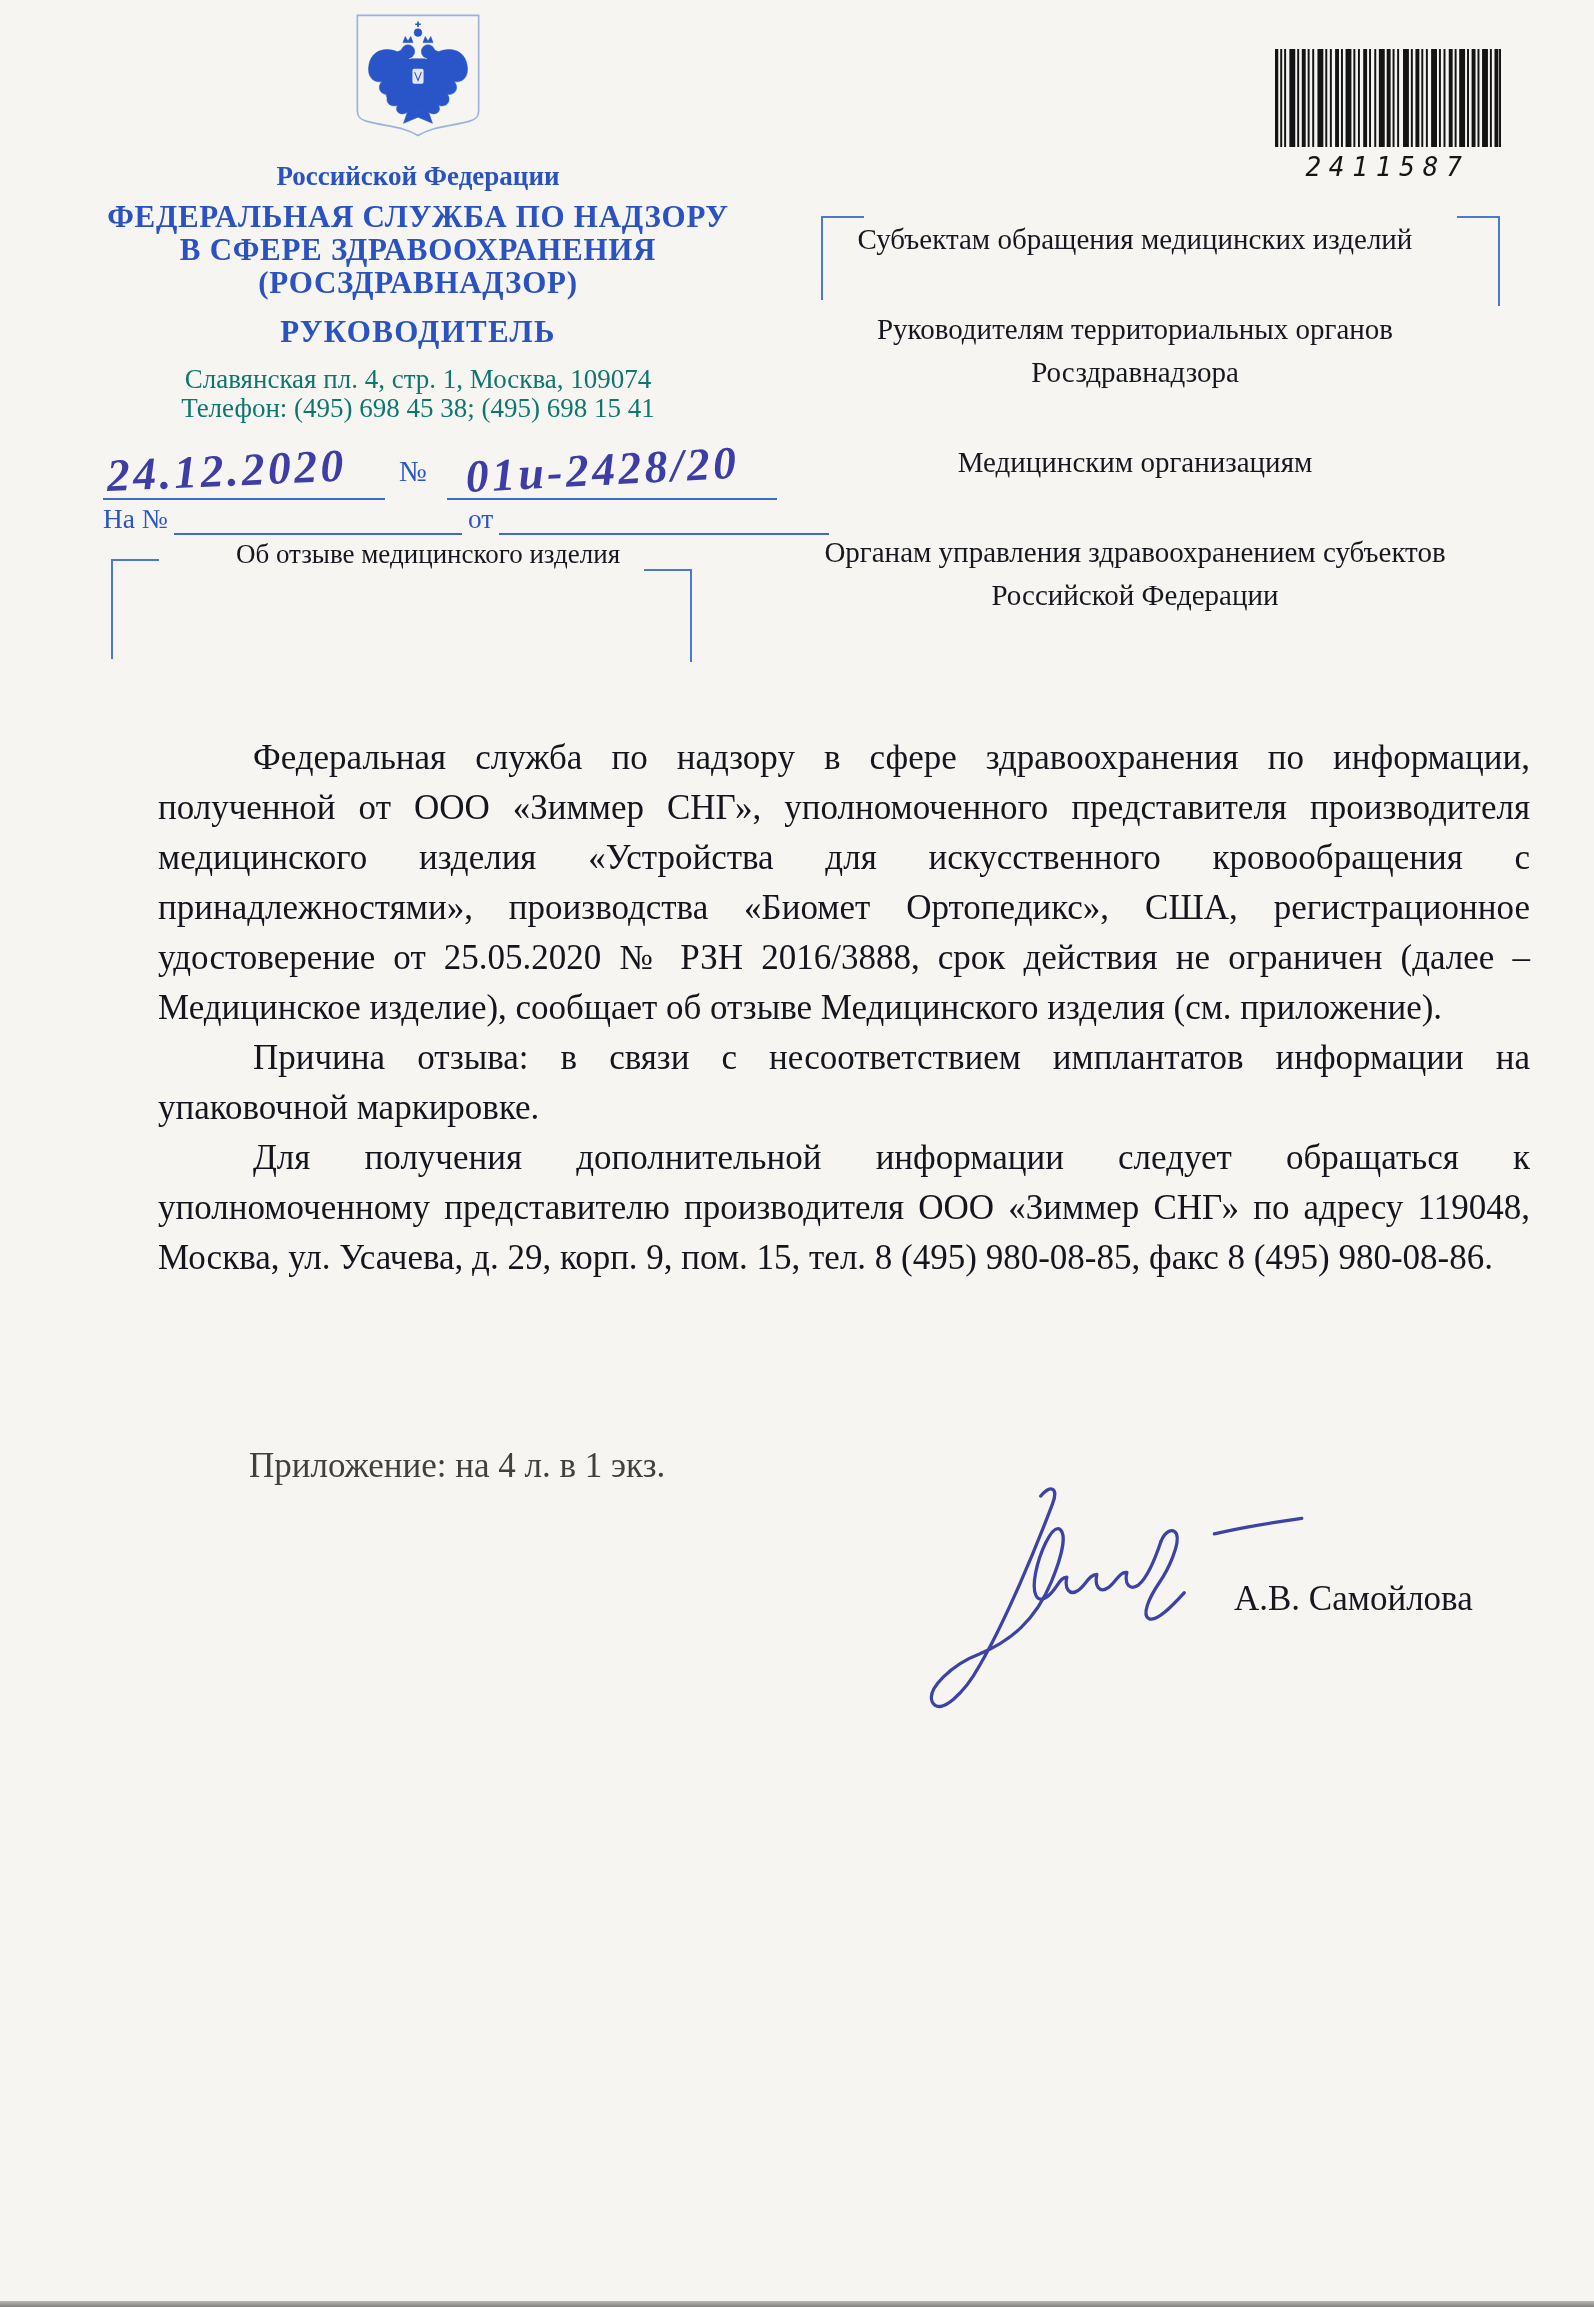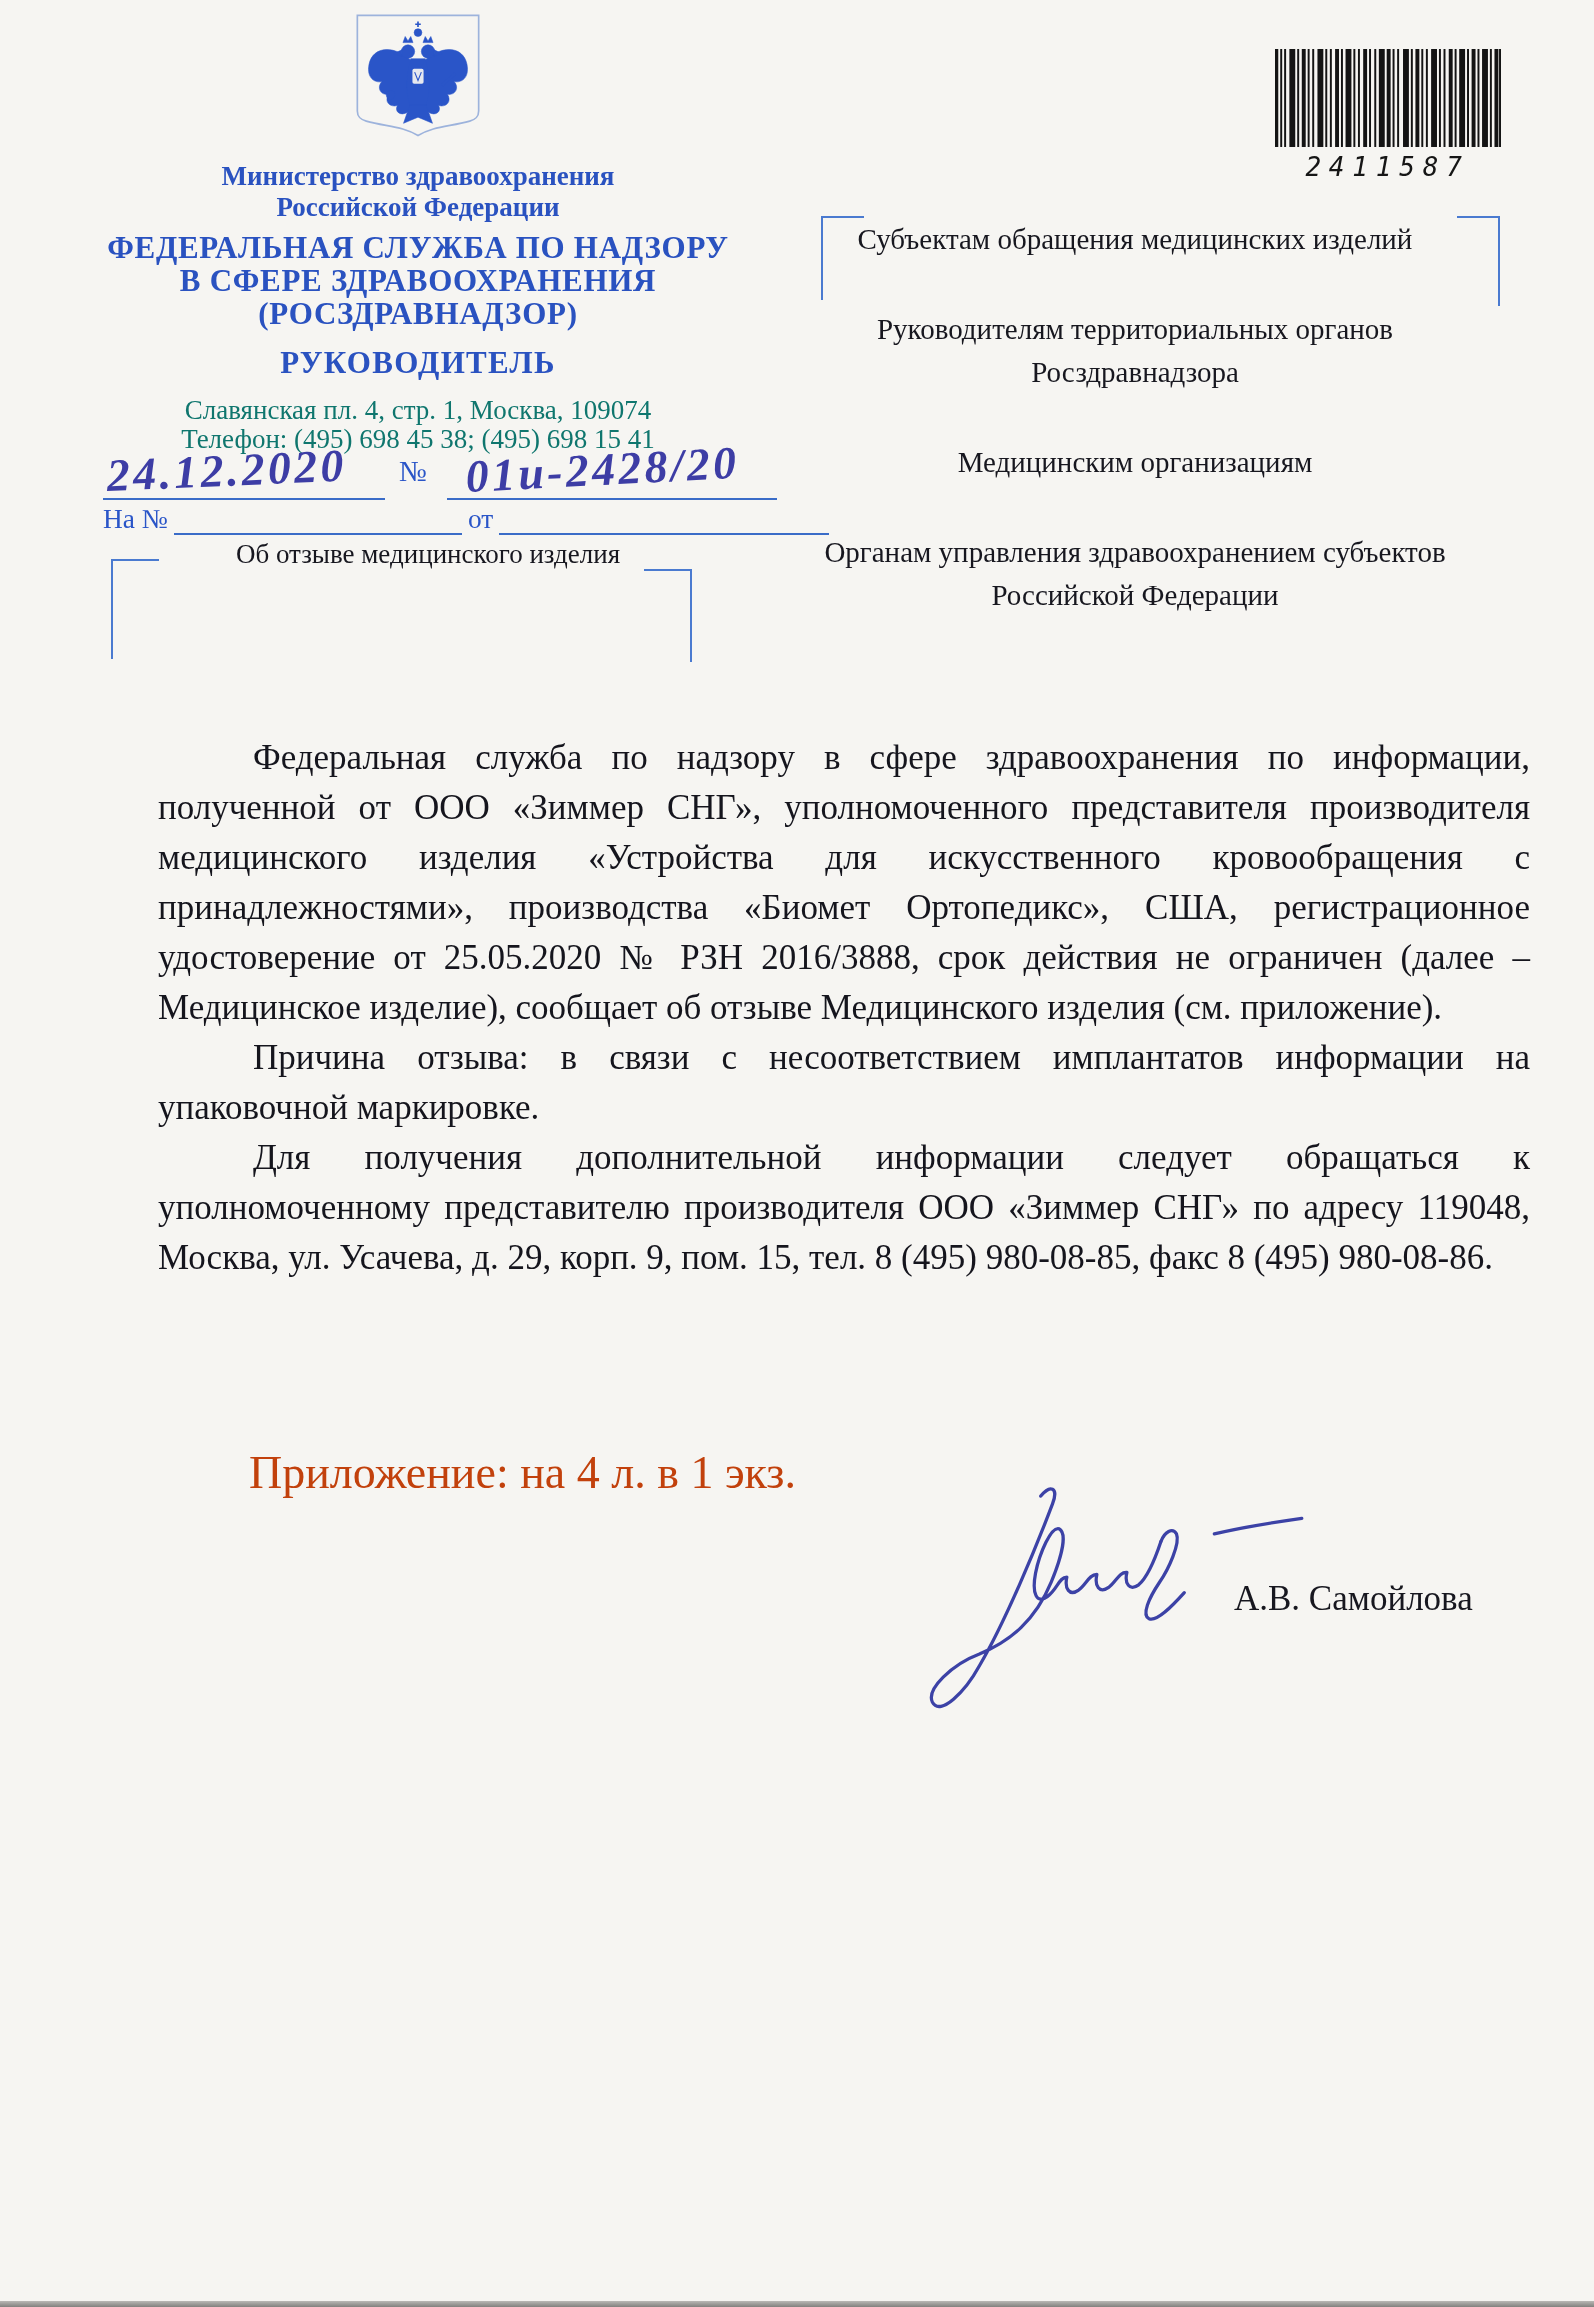--- a/index.html
+++ b/index.html
@@ -97,21 +97,21 @@
 
   
   .body-text{
     position:absolute;left:158px;top:733px;width:1372px;
     font-size:35px;line-height:50px;text-align:justify;color:#15151d;
   }
   .body-text p{margin:0;text-indent:95px;}
 
   .attachment{
     position:absolute;left:154px;top:1446px;width:1372px;
-    font-size:46px;color:#c2410c;text-indent:95px;
+    font-size:35px;color:#404040;text-indent:95px;
   }
 
   
   .sig-svg{position:absolute;left:902px;top:1470px;}
   .signer-name{
     position:absolute;left:1234px;top:1579px;
     font-size:35px;color:#17171f;white-space:nowrap;
   }
 </style>
 </head>
@@ -138,21 +138,20 @@
           <path d="M110 168 L99 200 L125 189 L151 200 L140 168 Z"></path>
           <circle cx="76" cy="149" r="8"></circle>
           <path d="M168 132 L192 110" fill="none" stroke-width="5"></path>
         </g>
         <rect x="115" y="102" width="20" height="27" rx="3" fill="#f6f5f2" opacity="0.92"></rect>
         <path d="M119 108 l6 15 l6 -15" stroke="#2a55c8" fill="none" stroke-width="2"></path>
       </svg>
     </div>
 
     <div class="ministry">
-      <div>Министерство здравоохранения</div>
       <div>Российской Федерации</div>
     </div>
 
     <div class="service">
       <div>ФЕДЕРАЛЬНАЯ СЛУЖБА ПО НАДЗОРУ</div>
       <div>В СФЕРЕ ЗДРАВООХРАНЕНИЯ</div>
       <div>(РОСЗДРАВНАДЗОР)</div>
     </div>
 
     <div class="position-title">РУКОВОДИТЕЛЬ</div>

